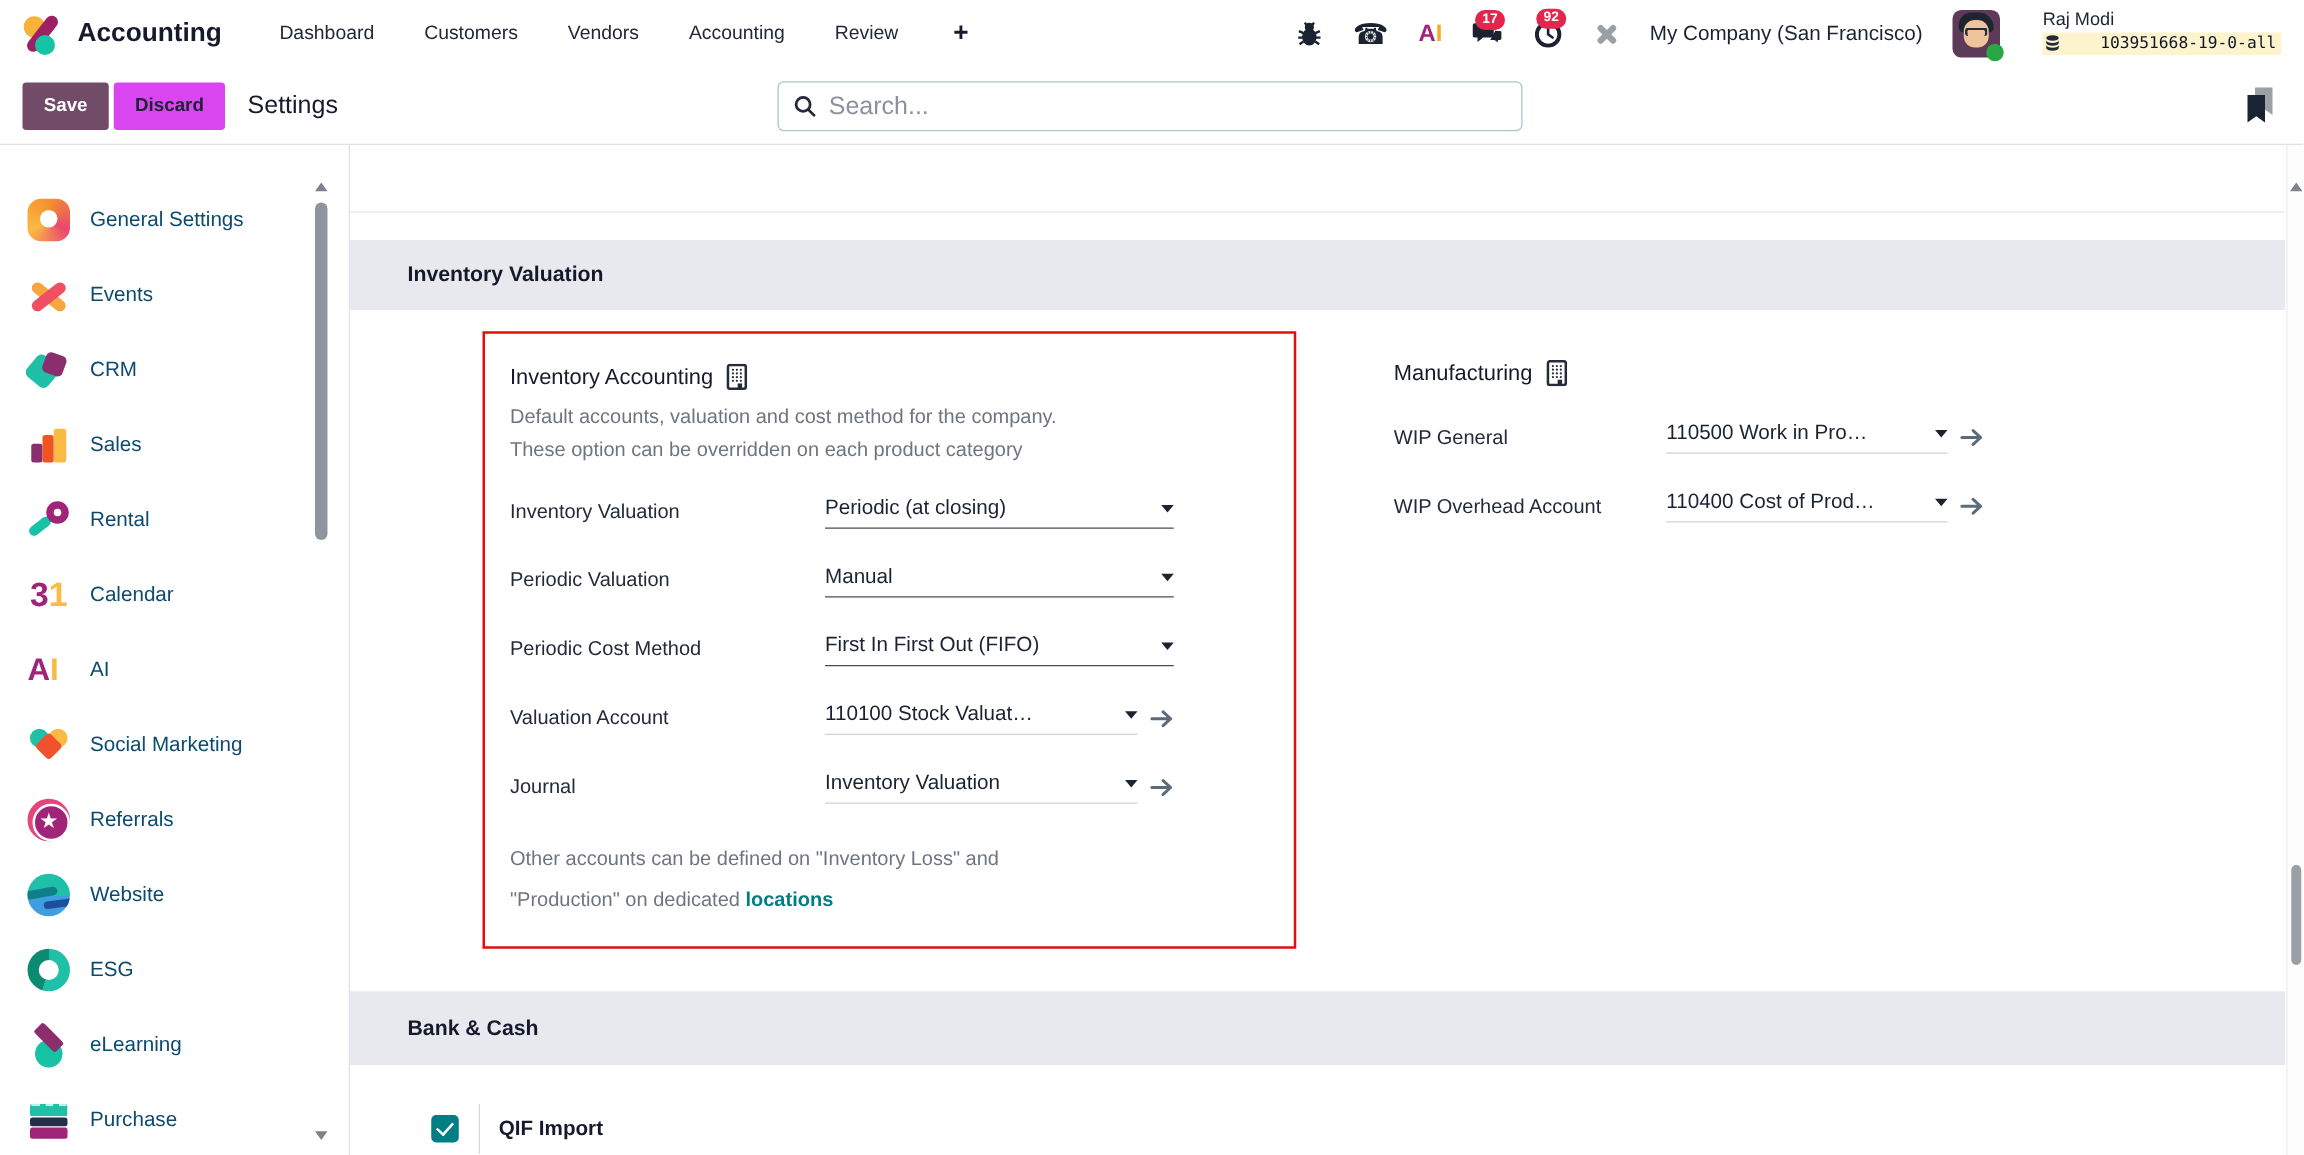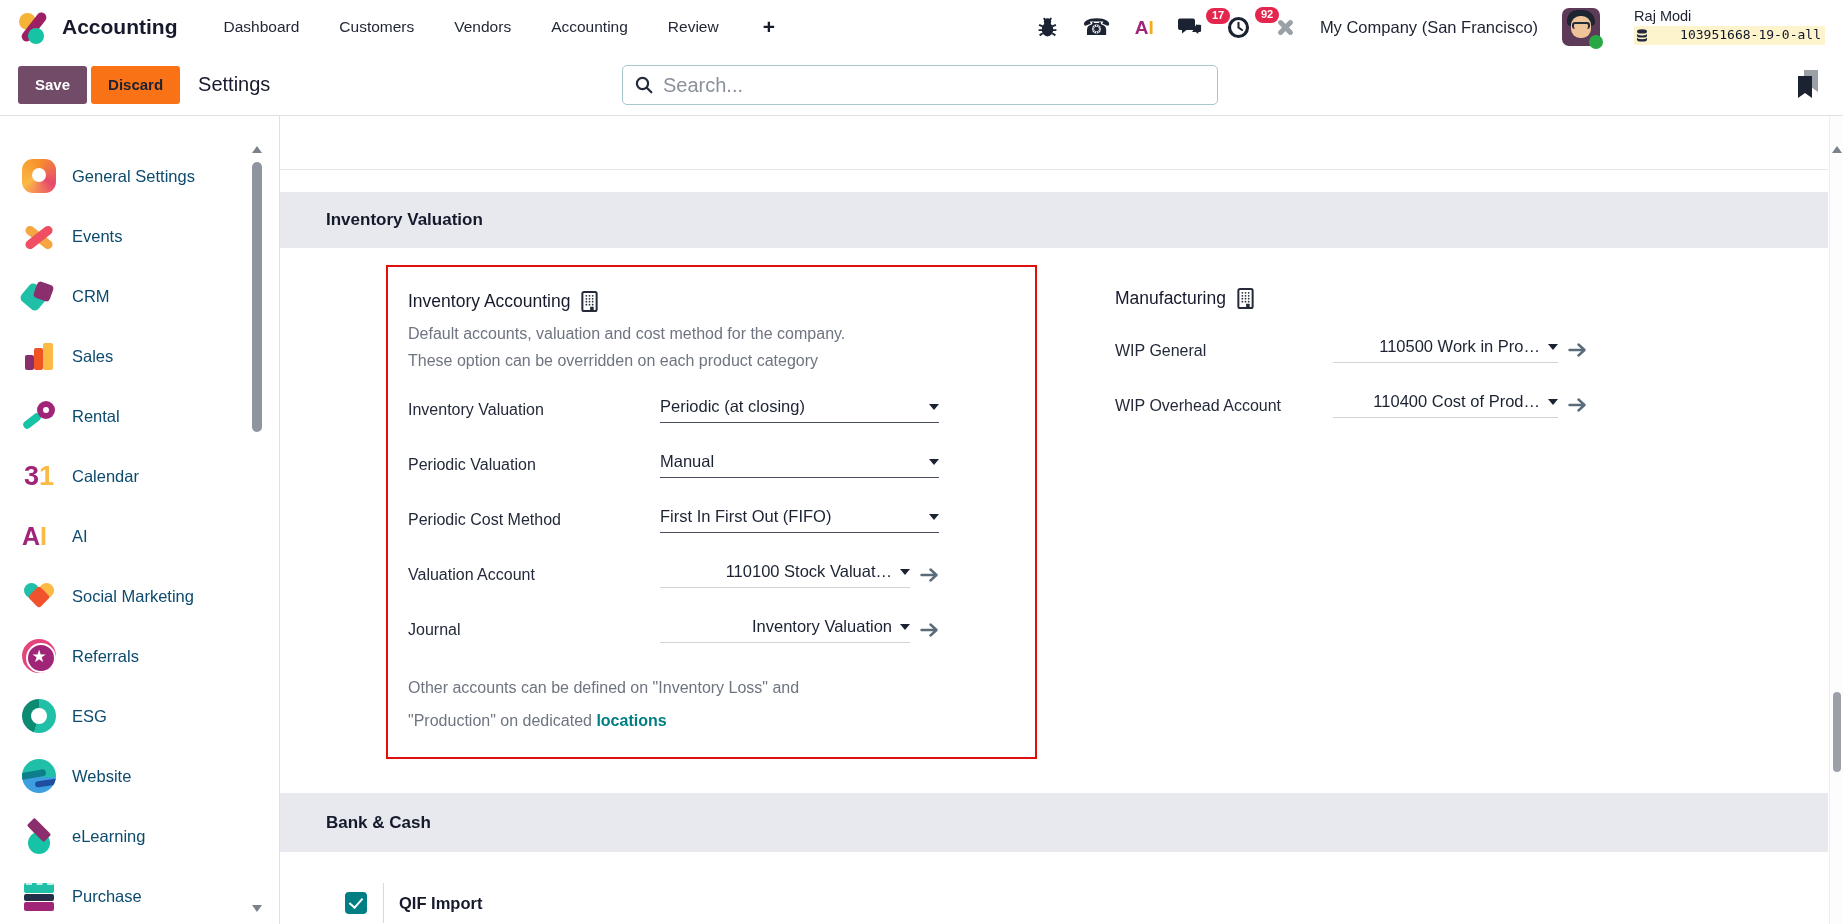--- a/index.html
+++ b/index.html
@@ -17,41 +17,41 @@
   .app-name { font-size:21px; font-weight:600; margin-left:12px; color:#161a2c; }
   .nav-menu { display:flex; align-items:center; gap:40px; margin-left:46px; }
   .nav-item { font-size:15.5px; color:#232838; cursor:pointer; }
   .nav-plus { font-size:21px; font-weight:700; color:#161a2c; cursor:pointer; margin-left:4px; }
   .nav-right { margin-left:auto; display:flex; align-items:center; gap:24px; }
   .icon-btn { position:relative; display:inline-flex; align-items:center; justify-content:center; cursor:pointer; }
   .phone-glyph { font-size:23px; color:#1b2232; line-height:1; }
   .ai-glyph { font-size:19px; font-weight:800; line-height:1; }
   .ai-glyph .a { color:#a02578; }
   .ai-glyph .i { color:#f2ac1f; }
-  .badge { position:absolute; top:-9px; left:28px; background:#e4264e; color:#fff; font-size:11px; font-weight:700; padding:1.5px 6px; border-radius:9px; line-height:1.2; }
+  .badge { position:absolute; top:-9px; left:2px; background:#e4264e; color:#fff; font-size:11px; font-weight:700; padding:1.5px 6px; border-radius:9px; line-height:1.2; }
   .tools-icon { position:relative; width:22px; height:22px; }
   .tools-icon i { position:absolute; left:2px; top:9px; width:19px; height:5px; border-radius:3px; background:#9aa0a6; }
   .tools-icon i:first-child { transform:rotate(45deg); }
   .tools-icon i:last-child { transform:rotate(-45deg); }
   .company-name { font-size:16.5px; color:#1d2233; cursor:pointer; white-space:nowrap; }
   .avatar { position:relative; width:38px; height:38px; border-radius:7px; background:#5d3a57; overflow:visible; cursor:pointer; flex:0 0 auto; }
   .avatar .hair { position:absolute; left:5px; top:2px; width:28px; height:16px; border-radius:10px 12px 4px 4px; background:#1e2430; }
   .avatar .face { position:absolute; left:9px; top:8px; width:20px; height:22px; border-radius:9px; background:#f0c49a; }
   .avatar .glasses { position:absolute; left:10px; top:14px; width:18px; height:7px; border-top:2px solid #232a38; border-left:2px solid #232a38; border-right:2px solid #232a38; border-radius:3px; }
   .avatar .status-dot { position:absolute; right:-3px; bottom:-3px; width:14px; height:14px; border-radius:50%; background:#28a745; }
   .user-block { margin-left:10px; line-height:1.25; }
   .user-name { font-size:14.5px; color:#1d2233; }
   .db-pill { display:inline-flex; align-items:center; gap:4px; background:#fdf3cd; padding:1px 4px 1px 2px; margin-top:1px; }
   .db-pill span { font-family:"DejaVu Sans Mono", monospace; font-size:13px; color:#0f172a;margin-left:28px; }
 
   
   .control-panel { position:relative; height:62px; display:flex; align-items:center; padding:0 18px; border-bottom:1px solid #dee2e6; background:#fff; }
   .btn { height:38px; display:inline-flex; align-items:center; padding:0 17px; font-size:15px; font-weight:700; border-radius:3px; cursor:pointer; border:none; font-family:inherit; }
   .btn-save { background:#714B67; color:#fff; }
-  .btn-discard { background:#f97316; color:#1d2233; margin-left:4px; }
+  .btn-discard { background:#d946ef; color:#1d2233; margin-left:4px; }
   .page-title { font-size:20px; font-weight:500; color:#161a2c; margin-left:18px; }
   .search-box { position:absolute; left:622px; top:11px; width:596px; height:40px; border:1px solid #a6c6ca; border-radius:5px; display:flex; align-items:center; padding:0 12px; background:#fff; }
   .search-box input { border:none; outline:none; flex:1; font-size:20px; font-family:inherit; color:#1d2233; margin-left:10px; background:transparent; }
   .search-box input::placeholder { color:#8a919c; }
   .bookmark-wrap { position:absolute; right:22px; top:14px; width:26px; height:32px; cursor:pointer; }
 
   
   .page { position:relative; display:flex; height:808px; }
   .sidebar { position:relative; width:280px; height:100%; border-right:1px solid #dee2e6; background:#fff; padding-top:30px; flex:0 0 auto; }
   .side-item { display:flex; align-items:center; height:60px; padding-left:22px; cursor:pointer; }
@@ -117,21 +117,21 @@
 
   .redbox { position:absolute; left:106px; top:149px; width:651px; height:494px; border:2px solid #e10e0e; padding:24px 20px 0 20px; }
   .block-title { display:flex; align-items:center; gap:10px; }
   .block-title span { font-size:17.5px; font-weight:400; color:#161a2c; }
   .help { font-size:16px; color:#6e7480; line-height:27px; margin-top:8px; }
   .fields { margin-top:22px; }
   .frow { display:grid; grid-template-columns:252px 1fr; align-items:center; height:28px; margin-bottom:27px; }
   .flabel { font-size:16px; color:#242a3a; }
   .widget { display:flex; align-items:center; }
   .sel { width:279px; display:flex; align-items:center; justify-content:space-between; border-bottom:1px solid #474c5e; padding-bottom:6px; cursor:pointer; }
-  .m2o { width:250px; display:flex; align-items:center; justify-content:flex-end; border-bottom:1px solid #d0d3d8; padding-bottom:6px; cursor:pointer; }
+  .m2o { width:250px; display:flex; align-items:center; justify-content:space-between; border-bottom:1px solid #d0d3d8; padding-bottom:6px; cursor:pointer; }
   .m2o-sm { width:225px; }
   .fvalue { font-size:16.5px; color:#1b2232; white-space:nowrap; overflow:hidden; }
   .caret { width:0; height:0; border-left:5.5px solid transparent; border-right:5.5px solid transparent; border-top:6.5px solid #1b2232; margin-left:8px; flex:0 0 auto; }
   .goto { margin-left:10px; cursor:pointer; display:inline-flex; }
   .note { margin-top:14px; font-size:16px; color:#6e7480; line-height:33px; }
   .note a { color:#017e84; font-weight:700; text-decoration:none; cursor:pointer; }
 
   .mfg { position:absolute; left:835px; top:172px; width:560px; }
   .mrow { display:grid; grid-template-columns:218px 1fr; align-items:start; margin-top:28px; }
   .mrow .flabel { width:170px; line-height:27px; }
@@ -296,29 +296,29 @@
           </span>
         <span class="side-label">Social Marketing</span>
       </div>
       <div class="side-item">
         <span class="side-icon ic-ref">
             <span class="star">★</span>
           </span>
         <span class="side-label">Referrals</span>
       </div>
       <div class="side-item">
+        <span class="side-icon ic-globe">
+            <i></i>
+            <i></i>
+          </span>
+        <span class="side-label">Website</span>
+      </div>
+      <div class="side-item">
         <span class="side-icon ic-esg"></span>
         <span class="side-label">ESG</span>
-      </div>
-      <div class="side-item">
-        <span class="side-icon ic-globe">
-            <i></i>
-            <i></i>
-          </span>
-        <span class="side-label">Website</span>
       </div>
       <div class="side-item">
         <span class="side-icon ic-cap">
             <i></i>
             <i></i>
           </span>
         <span class="side-label">eLearning</span>
       </div>
       <div class="side-item">
         <span class="side-icon ic-stack">

